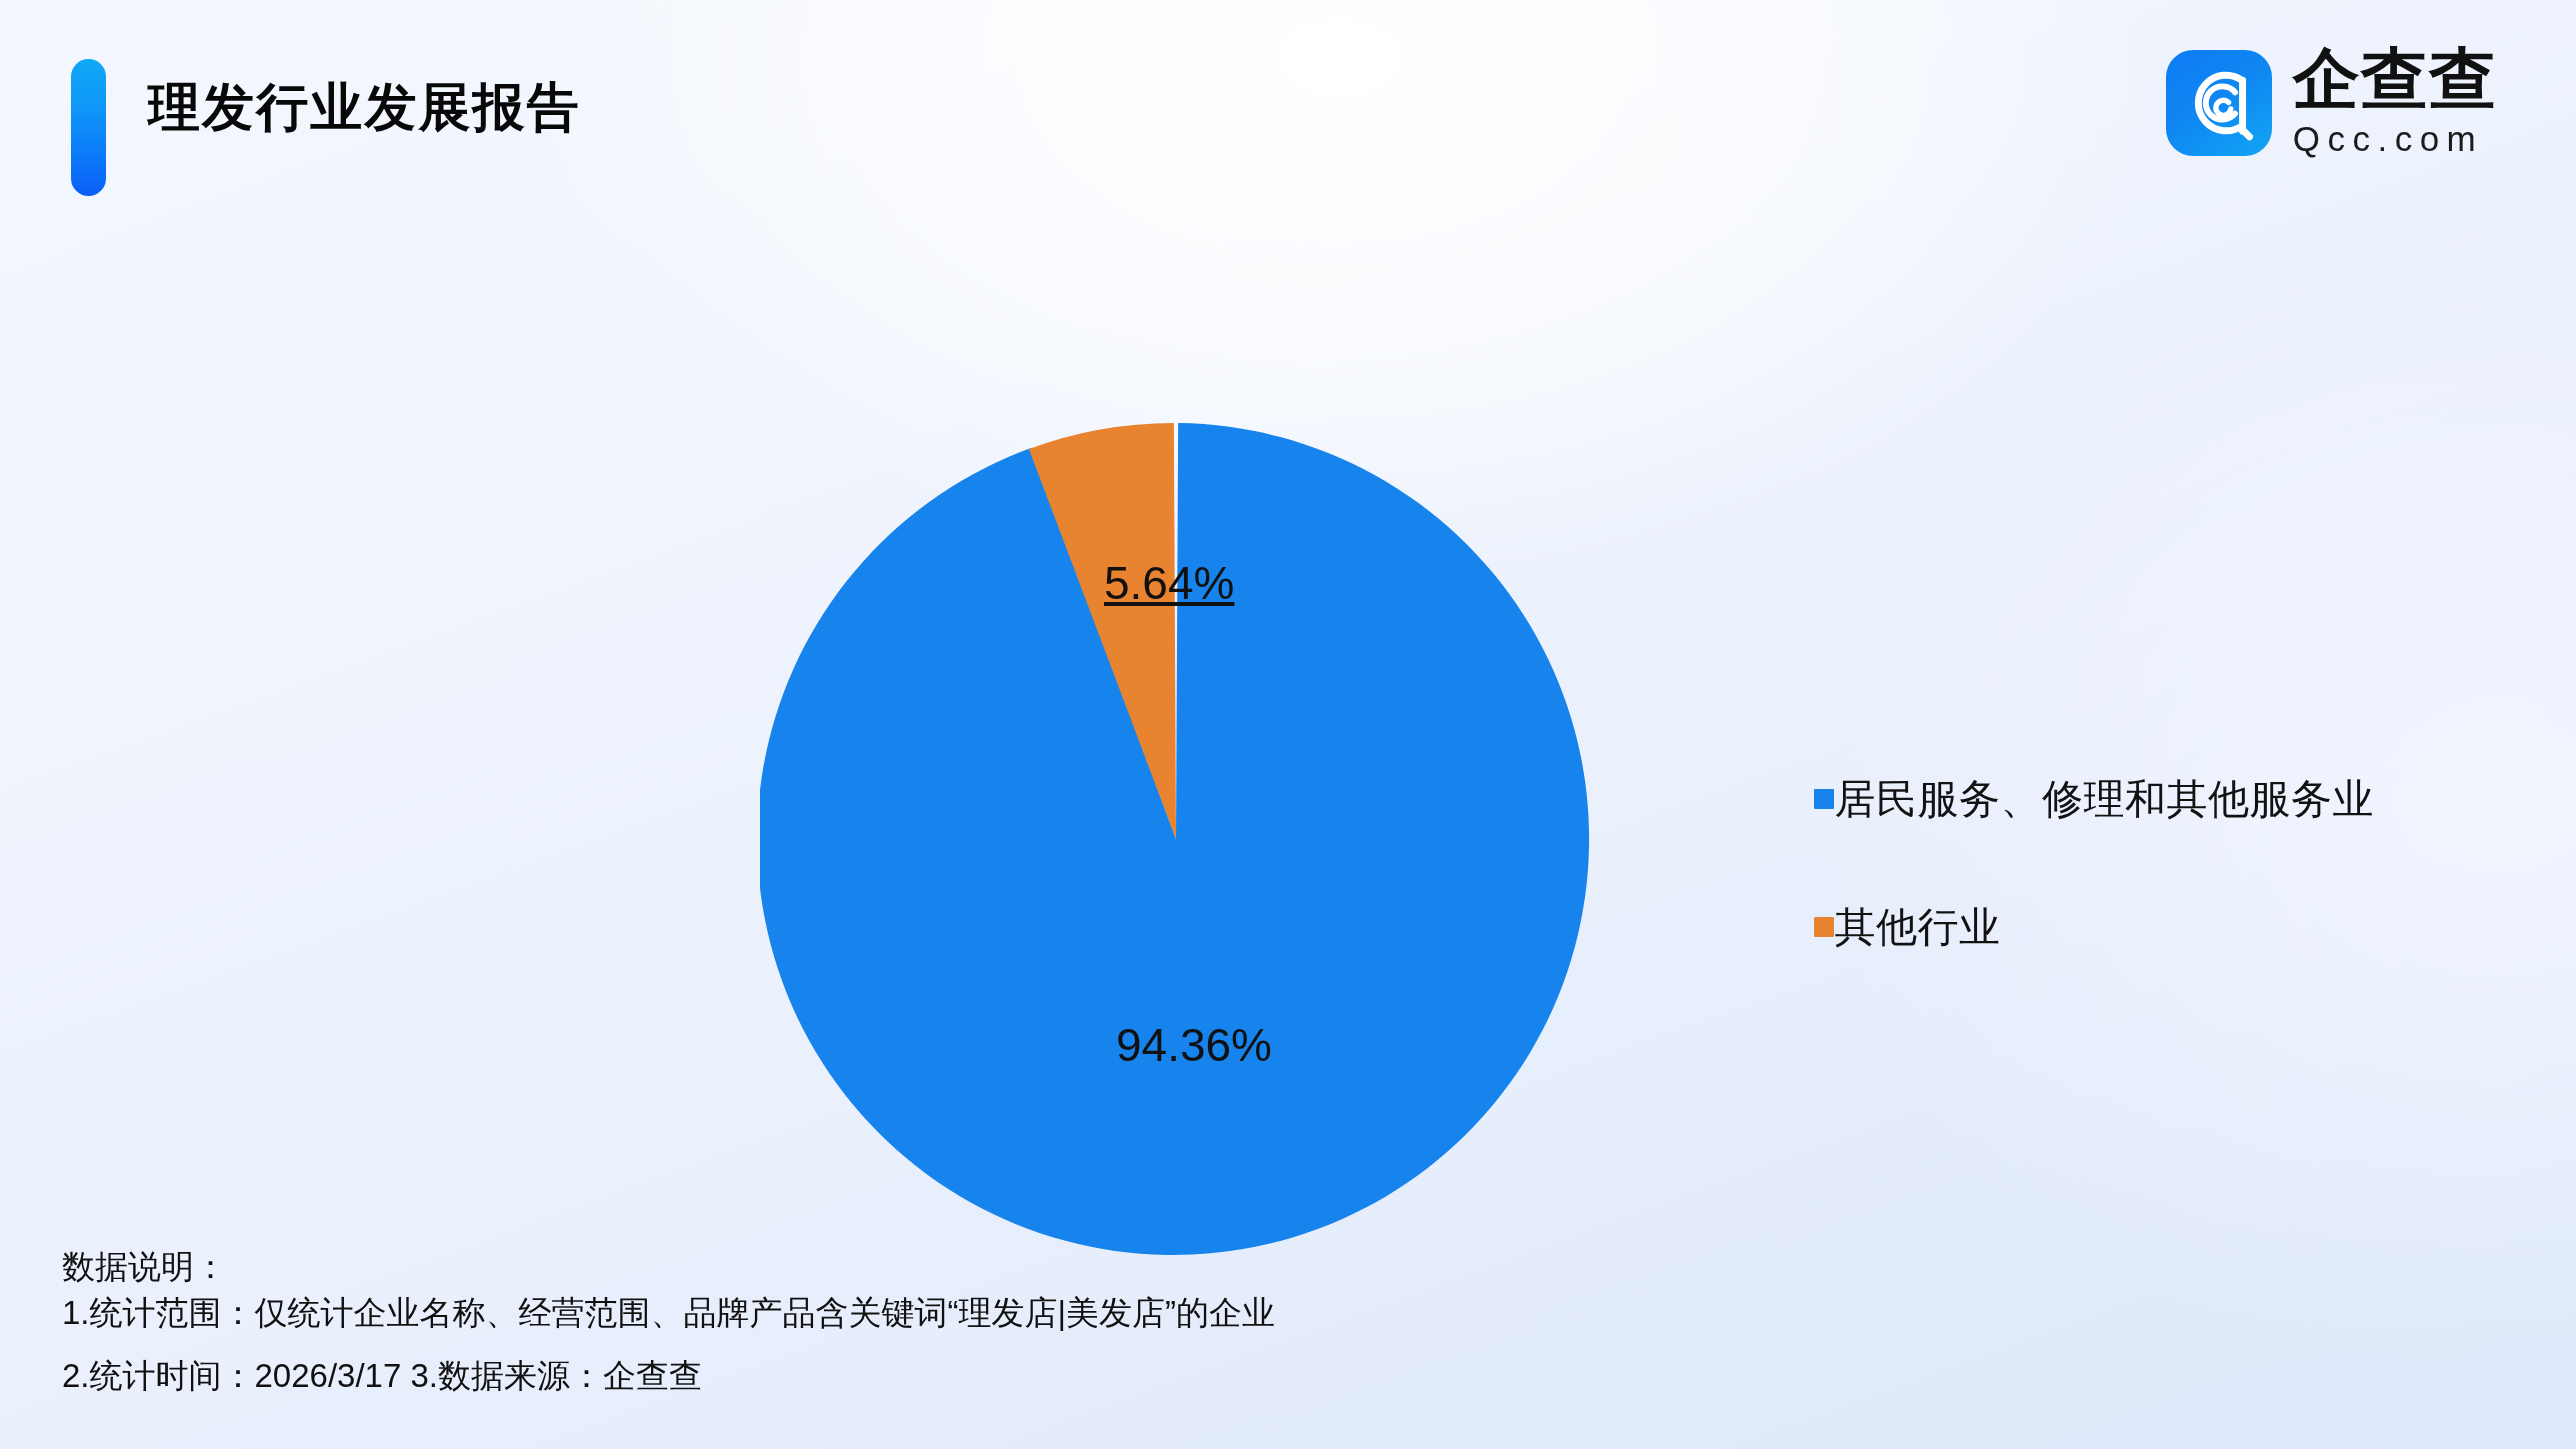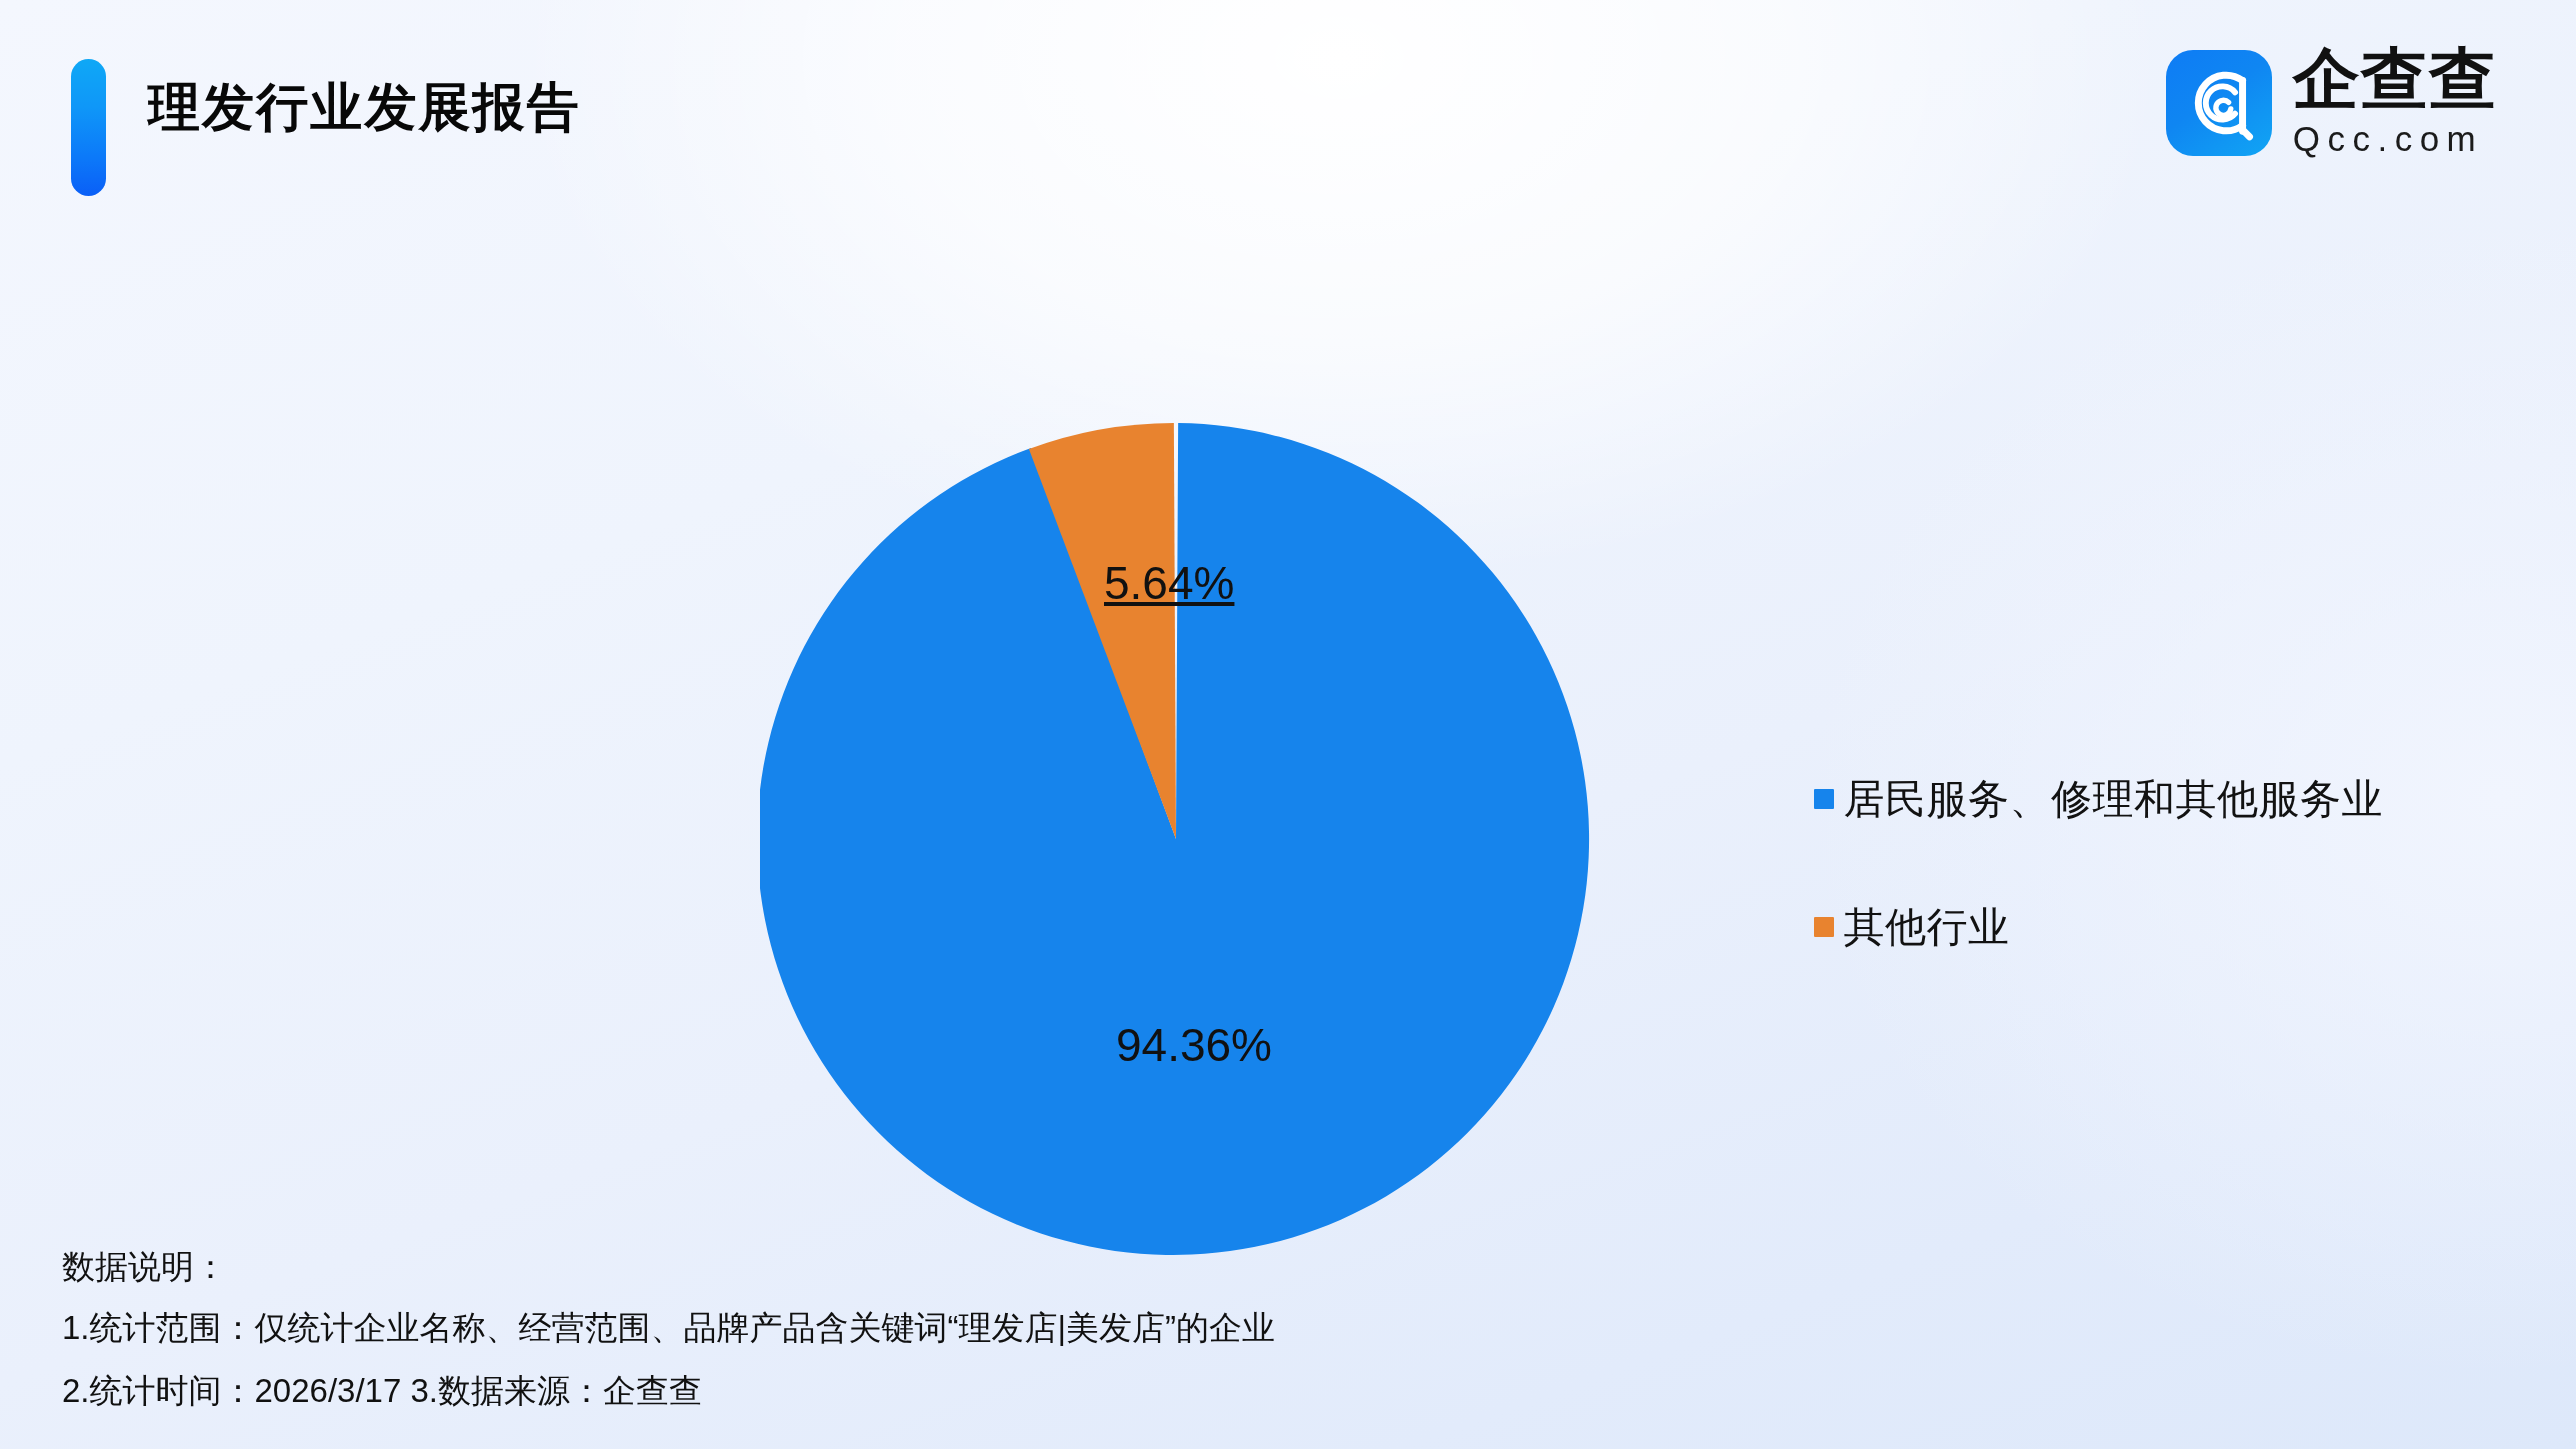--- a/index.html
+++ b/index.html
@@ -119,21 +119,21 @@
   
   .legend {
     position: absolute;
     left: 1814px;
     top: 773px;
     width: 676px;
   }
   .legend-item {
     display: flex;
     align-items: center;
-    gap: 9px;
+    gap: 0;
     height: 52px;
     text-align: center;
   }
   .legend-item + .legend-item { margin-top: 76px; }
   .legend-swatch {
     width: 20.4px;
     height: 20.4px;
     flex: 0 0 auto;
     border-radius: 1.1px;
   }
@@ -153,21 +153,21 @@
     width: 2254px;
   }
   .note-line {
     font-size: 33px;
     font-weight: 400;
     color: #111111;
     letter-spacing: 0px;
     white-space: nowrap;
     line-height: 1;
   }
-  .note-line.n1 { margin-bottom: 28px; }
+  .note-line.n1 { margin-bottom: 13px; }
   .note-line.n2 { margin-bottom: 29.5px; }
 </style>
 </head>
 <body>
 
 <div id="page">
 
   <div class="accent-bar"></div>
   <div class="report-title">理发行业发展报告</div>
 

